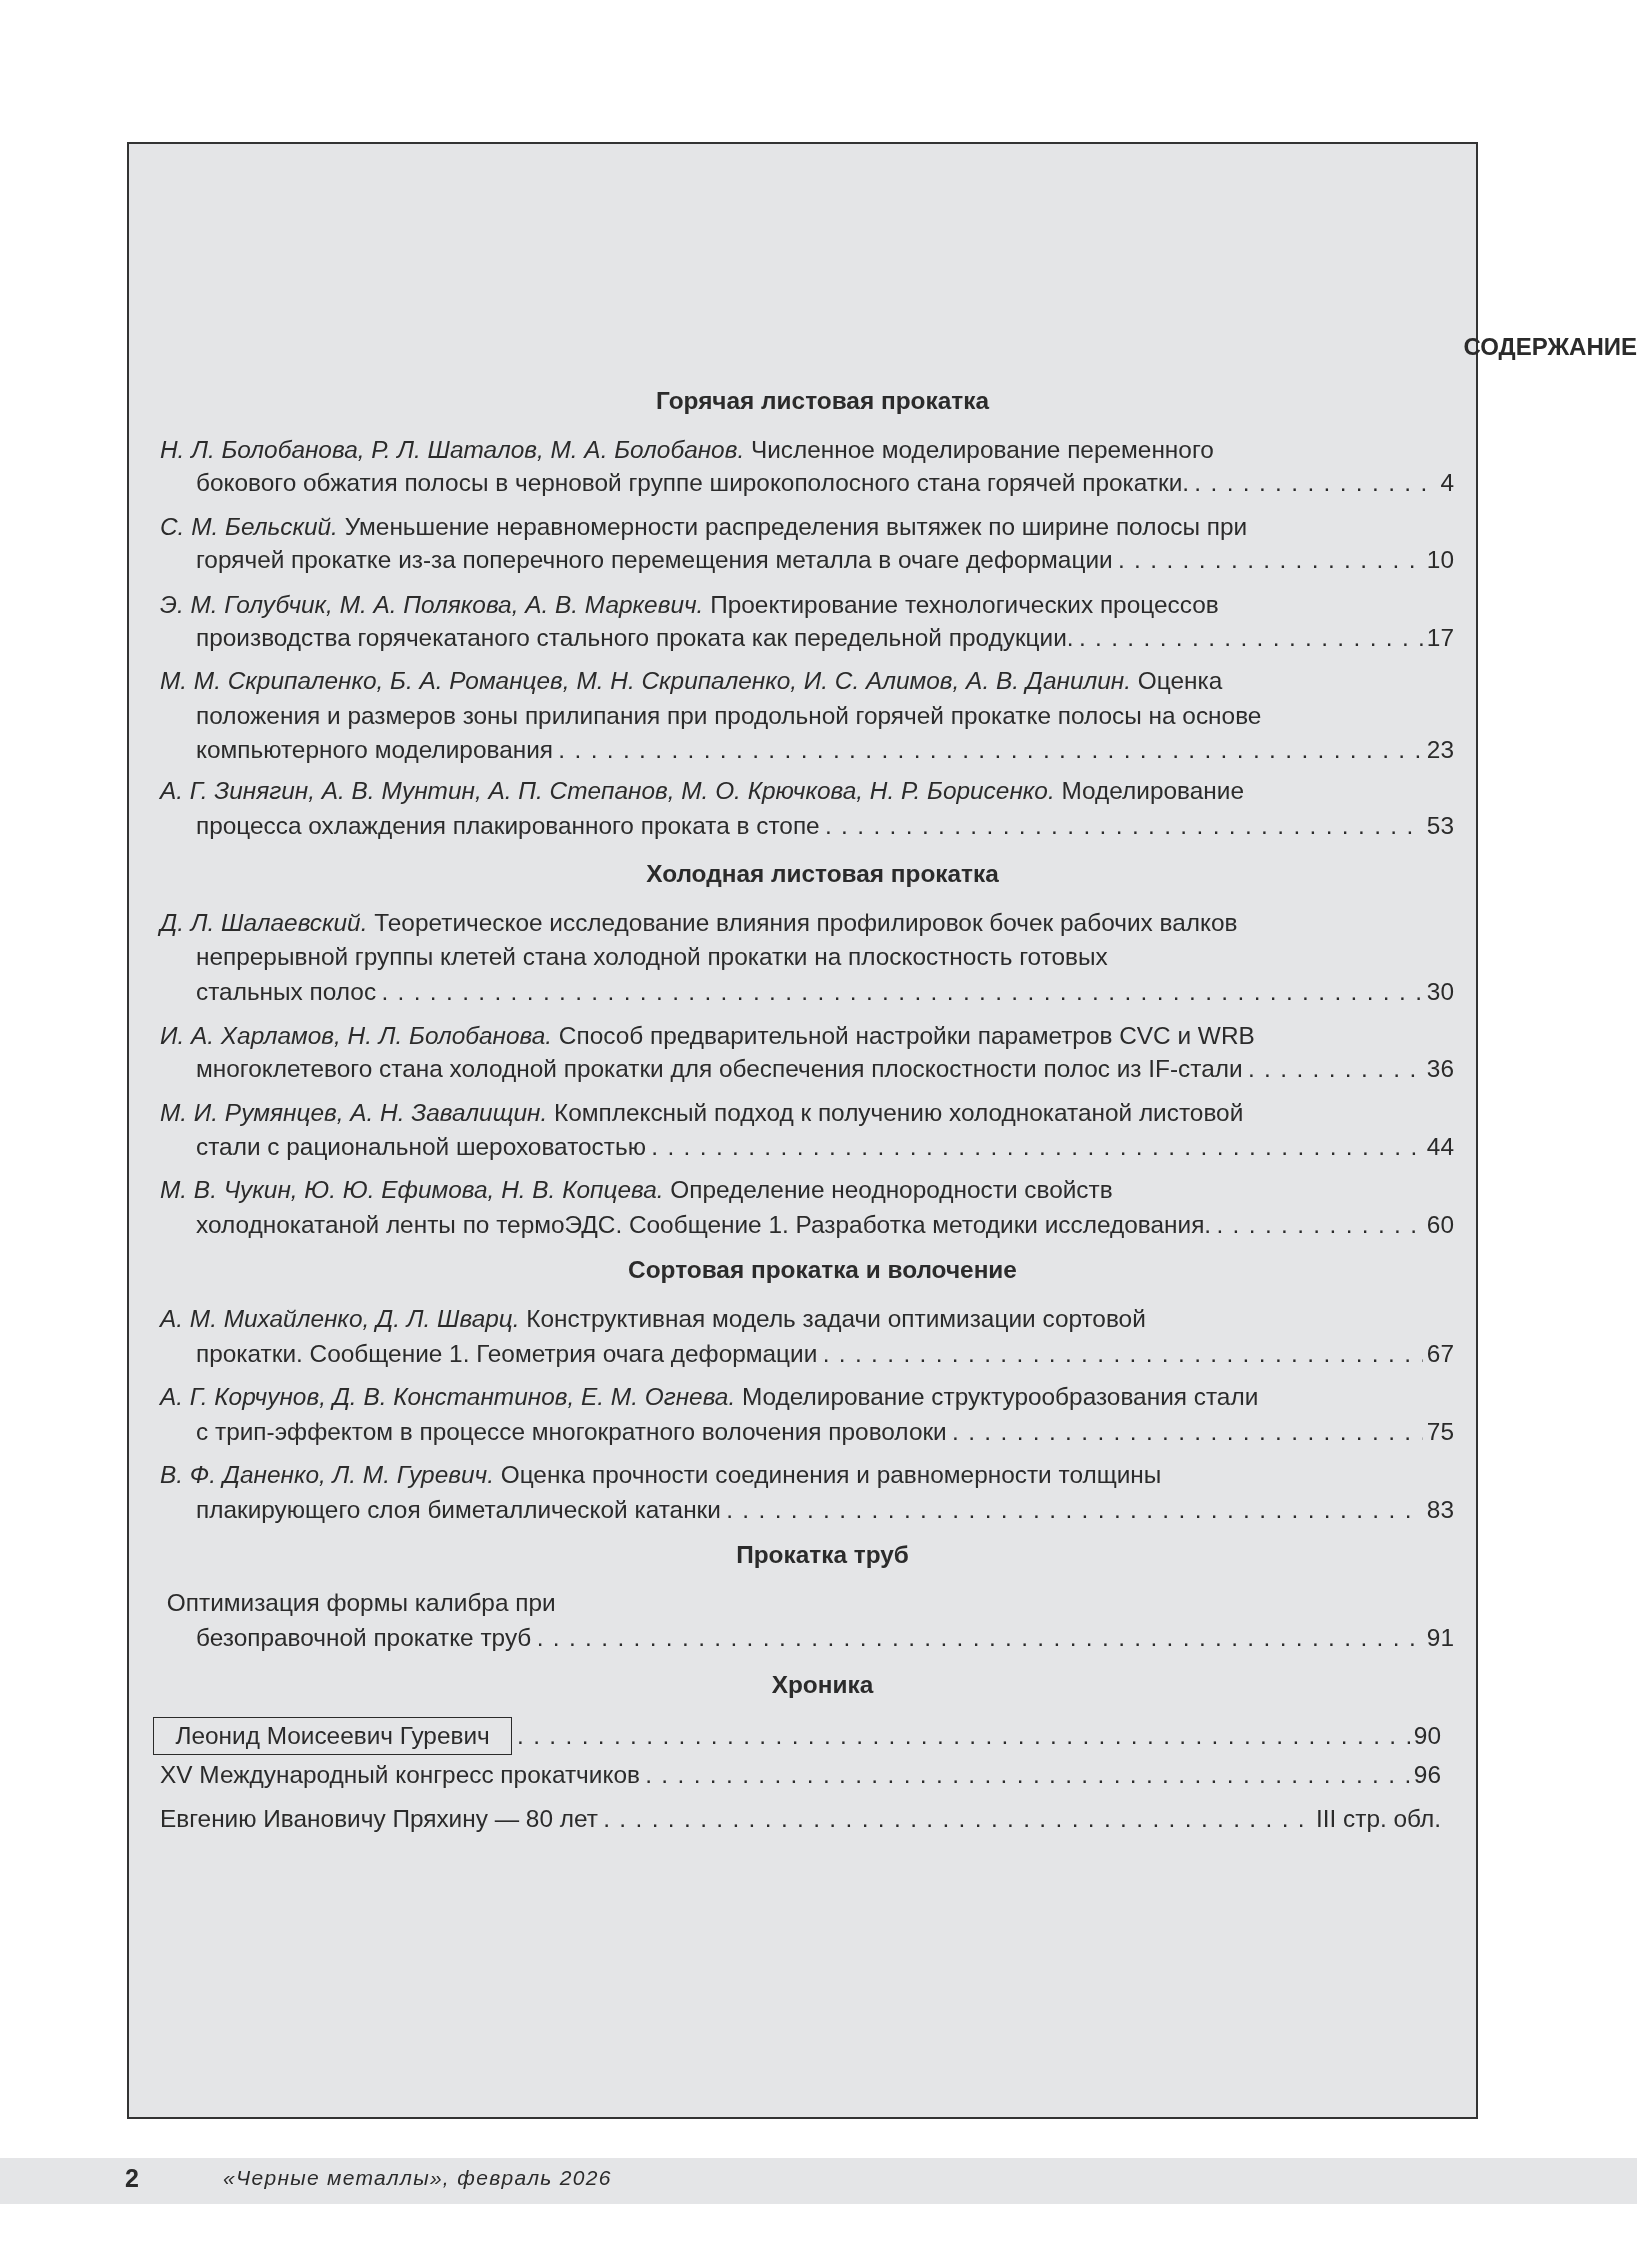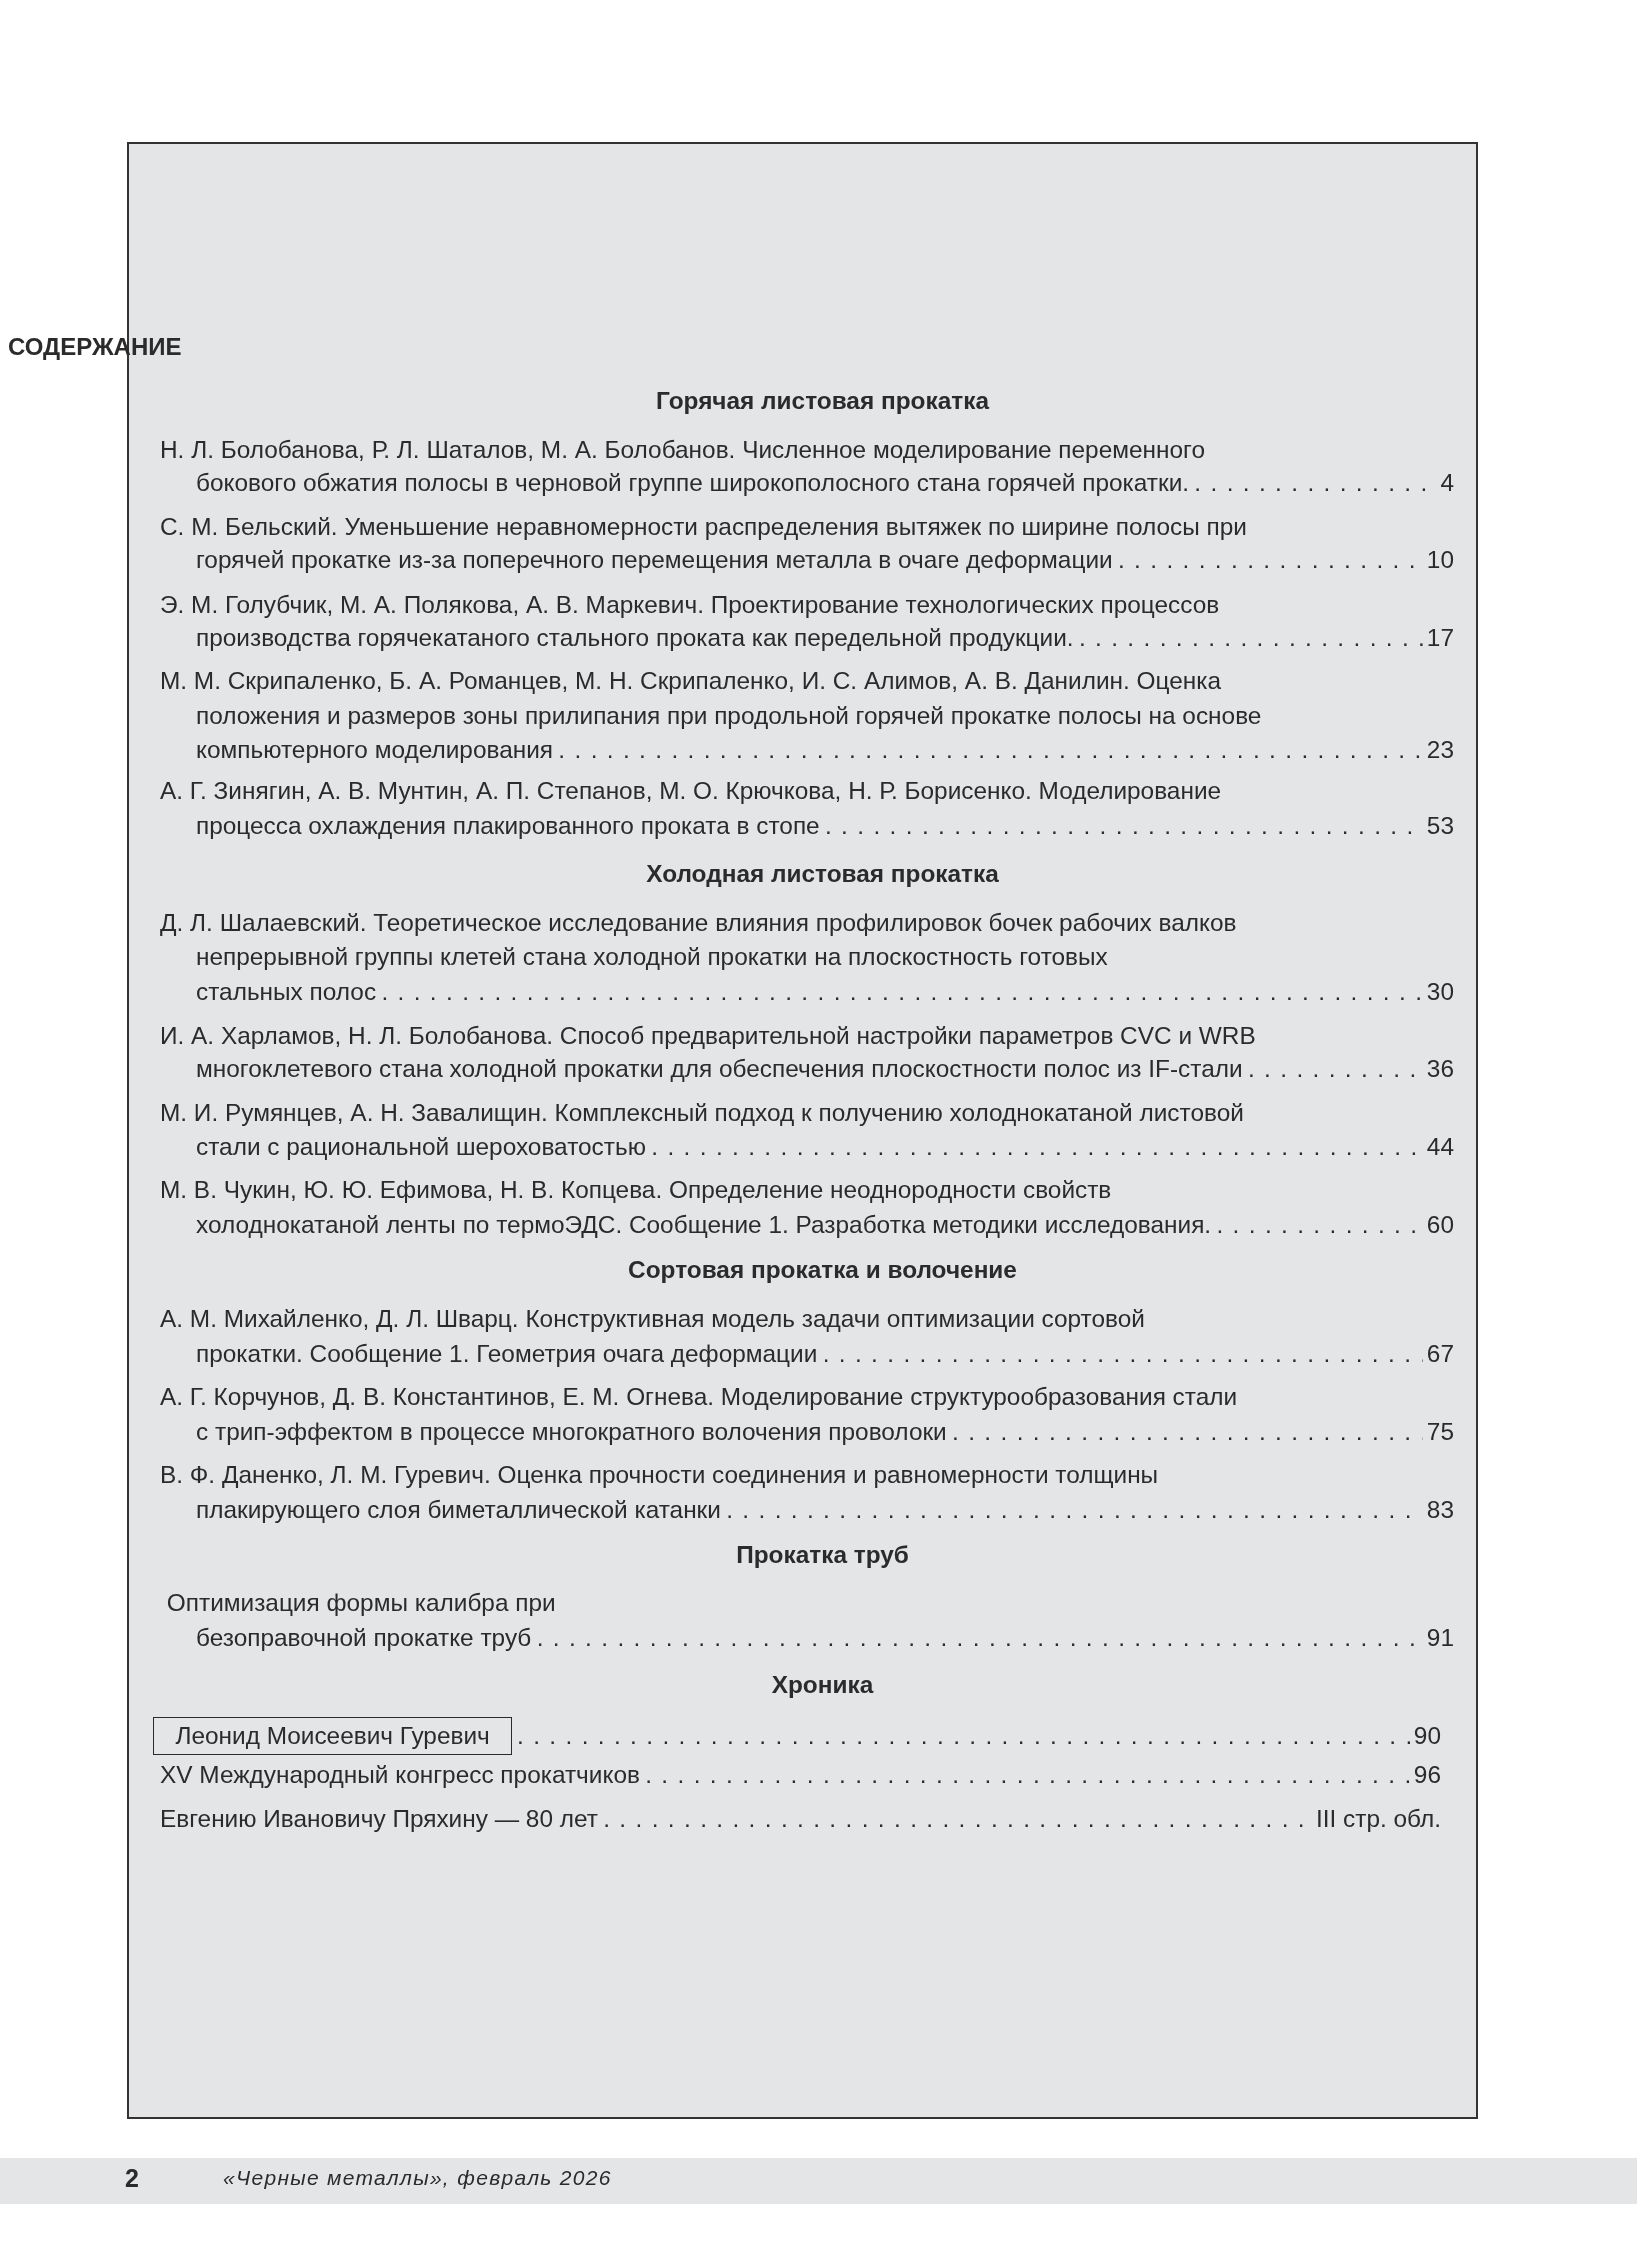--- a/index.html
+++ b/index.html
@@ -7,34 +7,34 @@
     width: 1637px; height: 2261px; position: relative; overflow: hidden;
     background: #ffffff; color: #2b2b2b;
     font-family: "Liberation Sans", sans-serif;
   }
   .toc-box {
     position: absolute; left: 127px; top: 142px; width: 1351px; height: 1977px;
     background: #e4e5e7; border: 2px solid #333333; box-sizing: border-box;
     border-top-width: 2px; border-bottom-width: 2.6px; border-left-width: 2px; border-right-width: 2px;
   }
   .toc-title {
-    position: absolute; left: 0; right: 0; top: 333px; text-align: left;
+    position: absolute; left: 0; right: 0; top: 333px; text-align: right;
     font-weight: bold; font-size: 24px; letter-spacing: 0px; color: #2b2b2b; padding-left: 8px;
   }
   .section-heading {
     position: absolute; left: 0; right: 0; text-align: center;
     font-weight: bold; font-size: 24.4px; color: #2b2b2b; padding-left: 8px;
   }
   .line {
     position: absolute; left: 160px; width: 1281px; height: 33px;
     font-size: 24.4px; line-height: 33px; white-space: nowrap; color: #2b2b2b;
     display: flex; align-items: baseline;
   }
   .line.cont { left: 196px; width: 1258px; }
-  .authors { }
+  .authors { font-style: italic; }
   .title-text { }
   .leader {
     flex: 1 1 auto; overflow: hidden; margin: 0 4px 0 5.3px; white-space: nowrap;
     letter-spacing: 6px; color: #2b2b2b;
   }
   .leader::before {
     content: ". . . . . . . . . . . . . . . . . . . . . . . . . . . . . . . . . . . . . . . . . . . . . . . . . . . . . . . . . . . . . . . . . . . . . . . . . . . . . . . . . . . . . . . . . . . . . . . . . . . . . . . . . . . . . . . . . . . . . . . . . . . . . . . . . . . . . . . . . . . . . . . . . . . . . . . . . . . . . . . . .";
     letter-spacing: 0px; word-spacing: 2.6px;
   }
   .page-num { flex: 0 0 auto; text-align: right; }

